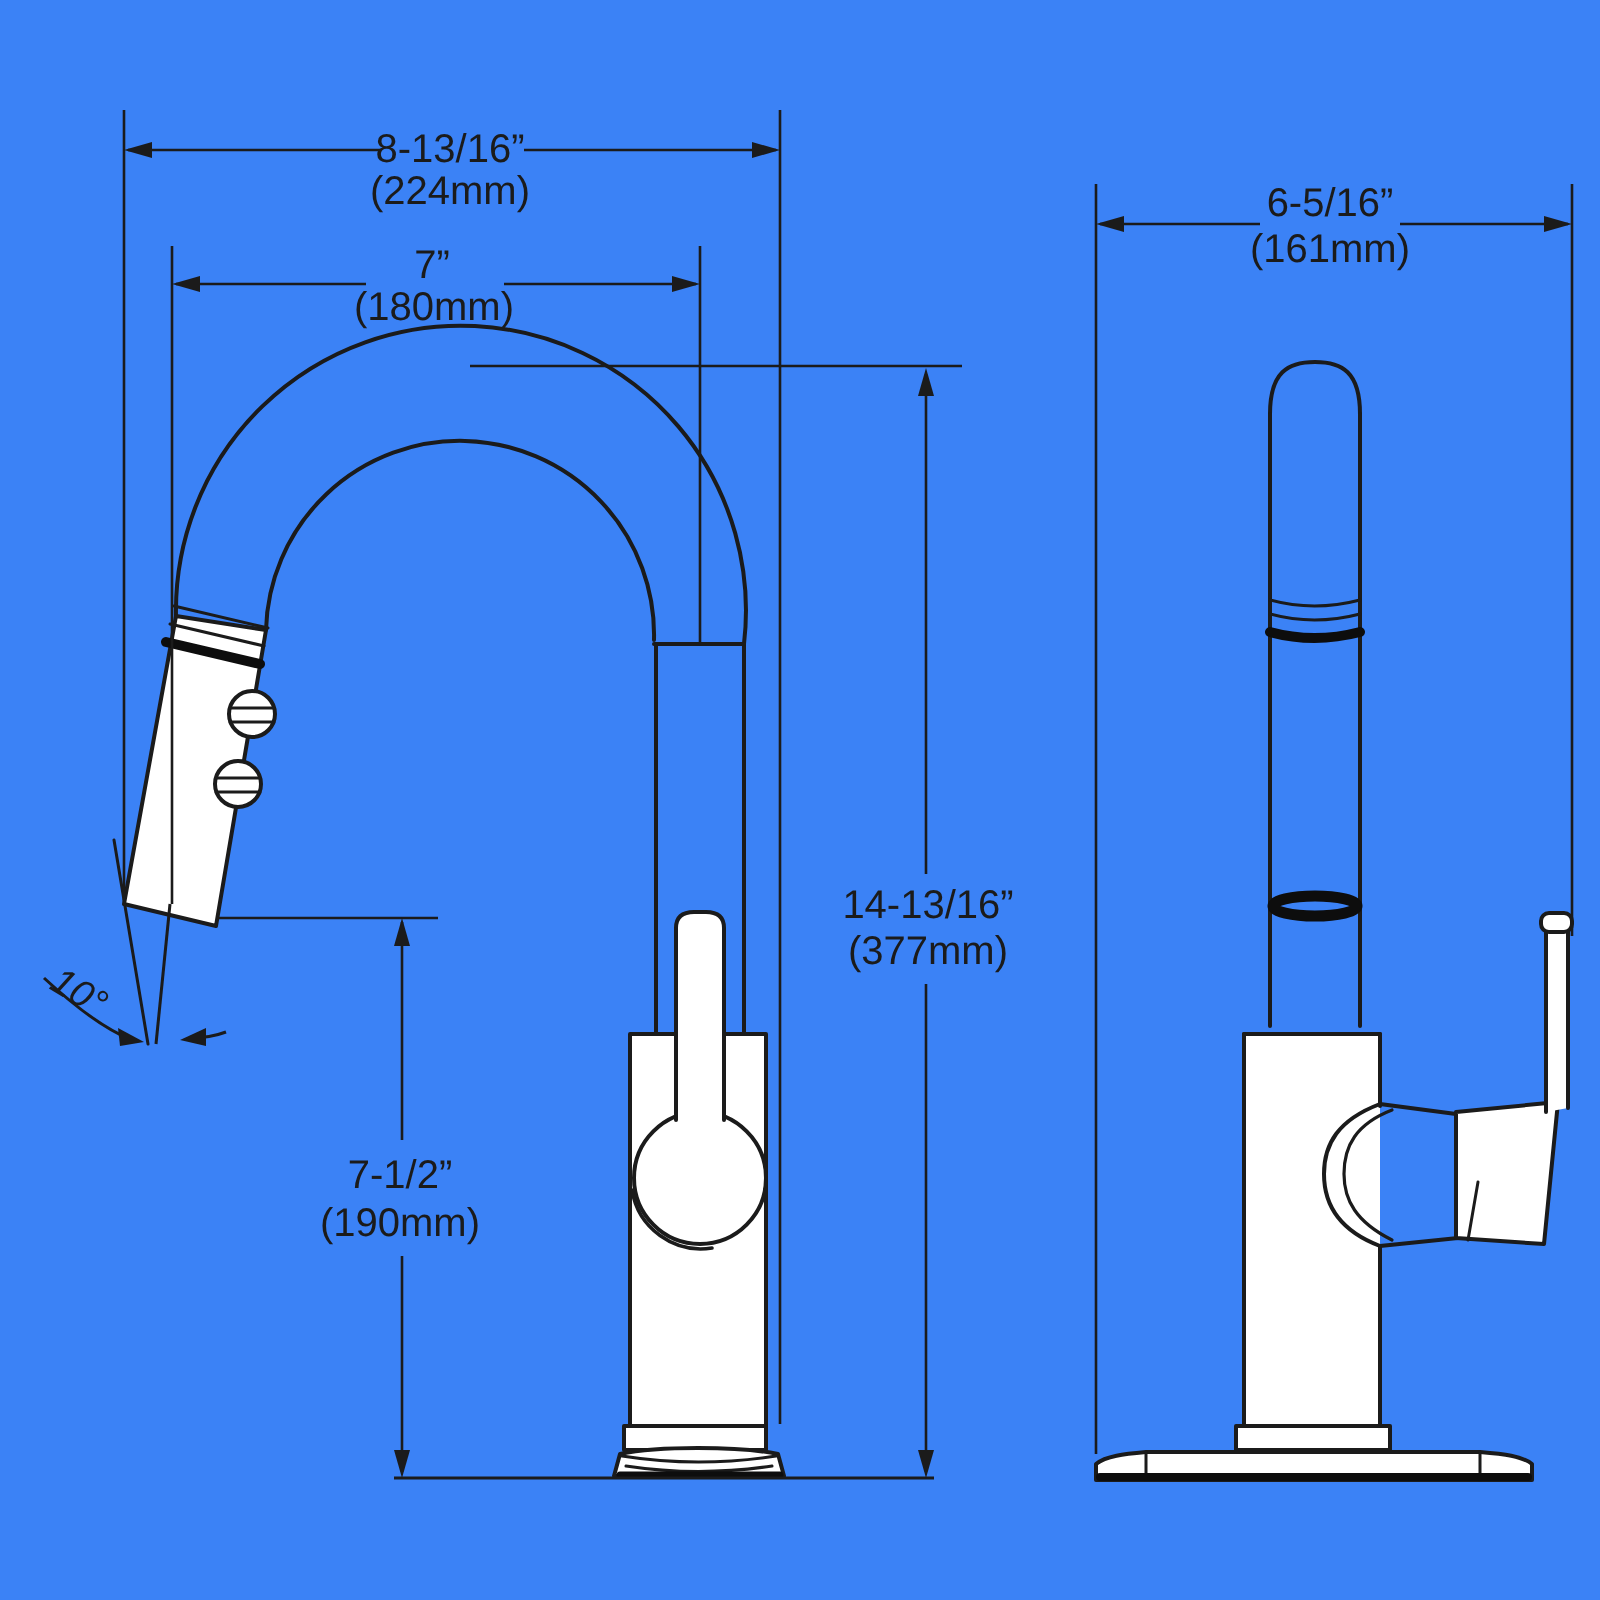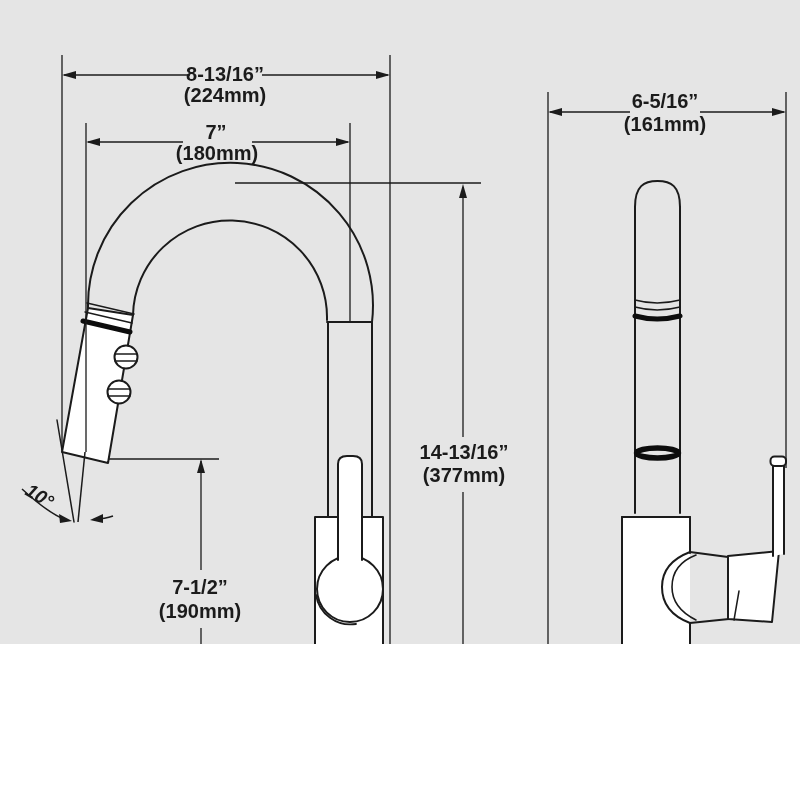--- a/index.html
+++ b/index.html
@@ -1,16 +1,16 @@
 <!DOCTYPE html>
 <html><head>
 <meta charset="utf-8">
 <style>
   html,body{margin:0;padding:0;background:#ffffff;}
-  .stage{width:800px;height:644px;background:#e5e5e5;position:relative;overflow:hidden;font-weight:bold;}
+  .stage{width:800px;height:800px;background:#3b82f6;position:relative;overflow:hidden;}
   svg text{font-family:"Liberation Sans","DejaVu Sans",sans-serif;font-size:20px;fill:#1b1b1b;}
   svg .angle-label{font-size:19px;font-style:italic;}
   svg path,svg line,svg circle,svg ellipse,svg rect,svg polyline{vector-effect:non-scaling-stroke;}
 </style>
 </head>
 <body>
 
 <div class="stage">
 <svg width="800" height="800" viewBox="0 0 800 800">
 

